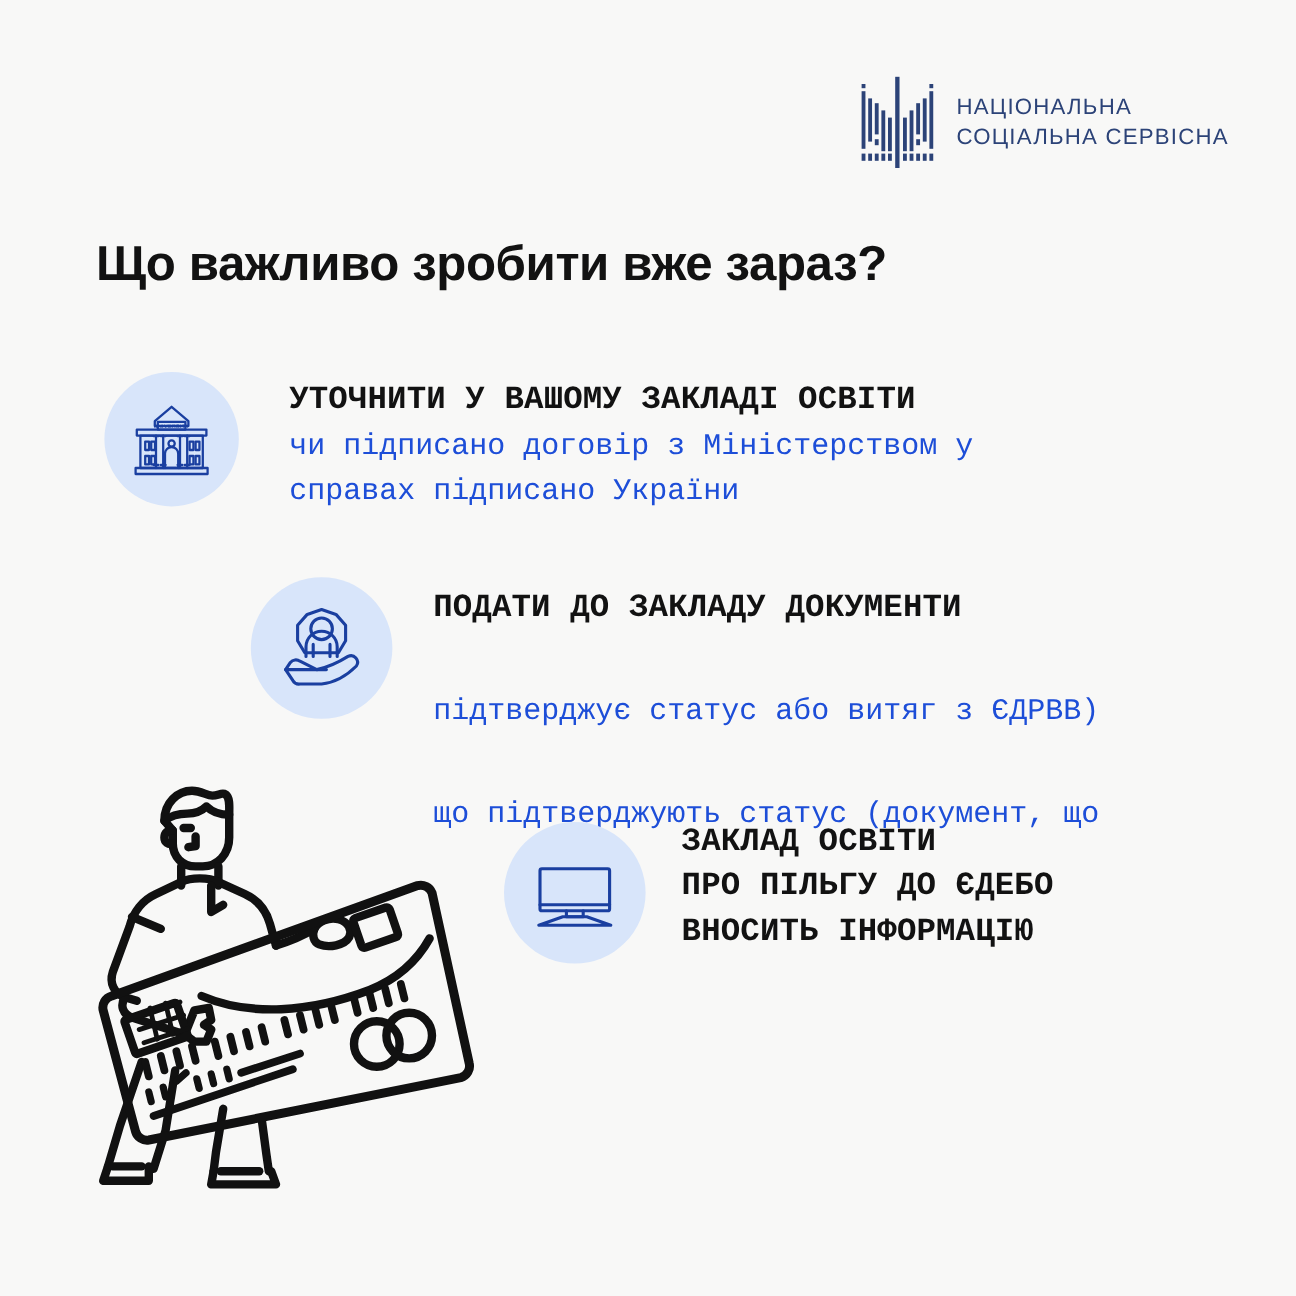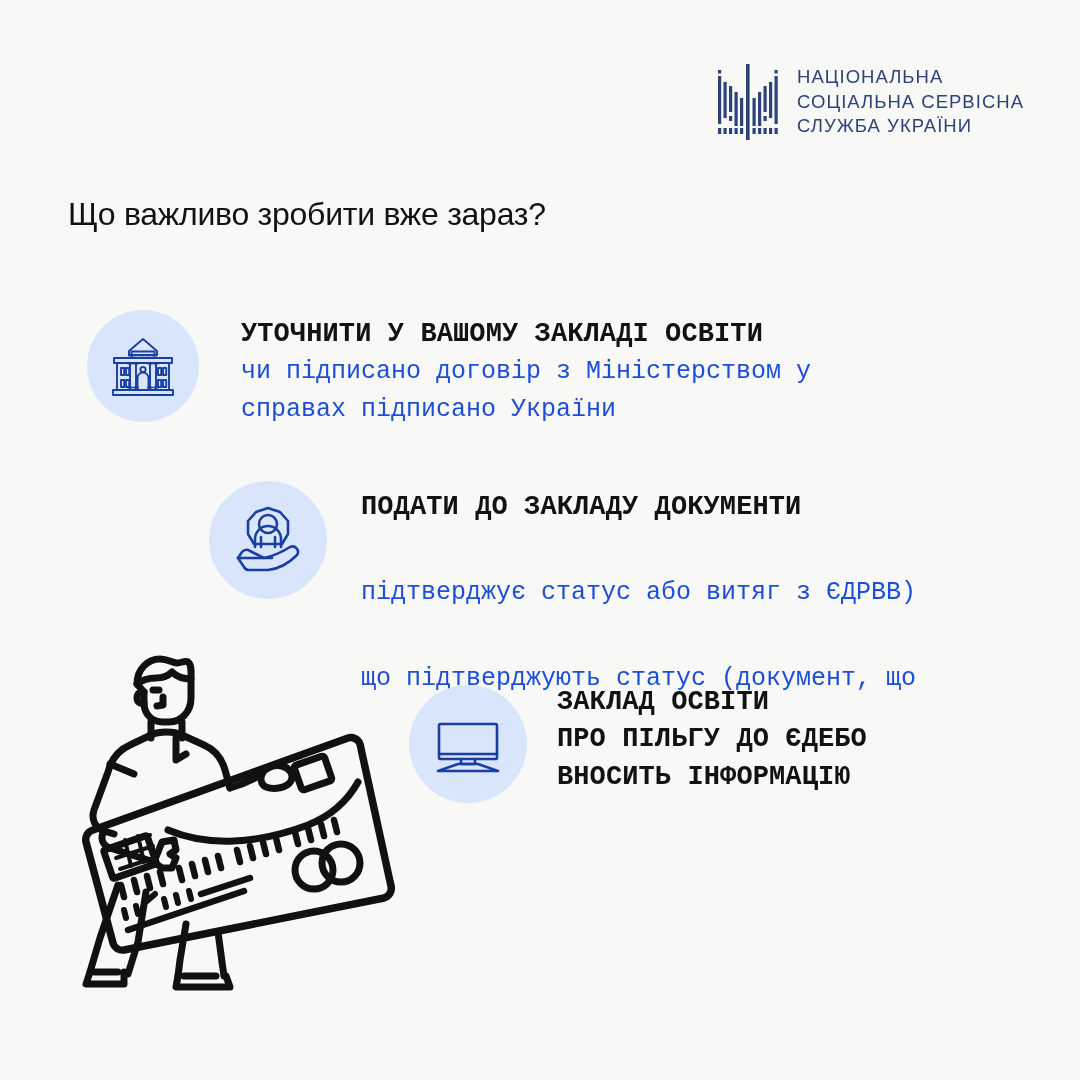--- a/index.html
+++ b/index.html
@@ -34,23 +34,23 @@
     line-height:1.24;
     font-weight:500;
     letter-spacing:0.055em;
     color:#2C4378;
     white-space:nowrap;
   }
 
   
   #title {
     position:absolute;
-    left:68px; top:196px;
-    font-size:32px;
-    font-weight:normal;
+    left:80px; top:196px;
+    font-size:41px;
+    font-weight:bold;
     letter-spacing:-0.008em;
     color:#121212;
     white-space:nowrap;
   }
 
   
   .item { position:absolute; display:flex; align-items:flex-start; }
   .circle {
     border-radius:50%;
     background:#D8E5FA;
@@ -80,21 +80,21 @@
   #item-1 .item-text { margin-left:42px; margin-top:9px; }
   #item-1 .item-sub { margin-top:5px; }
 
   
   #item-2 { left:209px; top:481px; }
   #item-2 .circle { width:118px; height:118px; }
   #item-2 .item-text { margin-left:34px; margin-top:11px;gap:48px; }
   #item-2 .item-sub { margin-top:5px; }
 
   
-  #item-3 { left:409px; top:685px;justify-content:space-between; }
+  #item-3 { left:420px; top:685px;justify-content:space-between; }
   #item-3 .circle { width:118px; height:118px; }
   #item-3 .item-text { margin-left:30px; margin-top:2px; }
   #item-3 .item-head.l2, #item-3 .item-head.l3 { margin-top:6px; }
 
   
   #person-illustration {
     position:absolute;
     left:58px; top:642px;
     width:350px; height:360px;
   }
@@ -135,21 +135,20 @@
 
       <rect x="3" y="8" width="3.2" height="3.5"></rect>
       <rect x="59.5" y="8" width="3.2" height="3.5"></rect>
       <rect x="14" y="54" width="3.2" height="5"></rect>
       <rect x="48.5" y="54" width="3.2" height="5"></rect>
     </g>
   </svg>
   <div id="logo-text">
     <span class="lt">НАЦІОНАЛЬНА</span>
     <span class="lt">СОЦІАЛЬНА СЕРВІСНА</span>
-    <span class="lt">СЛУЖБА УКРАЇНИ</span>
   </div>
 </div>
 
 <h1 id="title">Що важливо зробити вже зараз?</h1>
 
 <div class="item" id="item-1">
   <div class="circle">
     <svg width="74" height="74" viewBox="0 0 74 74">
       <g fill="none" stroke="#1A3FA0" stroke-width="1.9" stroke-linejoin="round" stroke-linecap="round">
 

